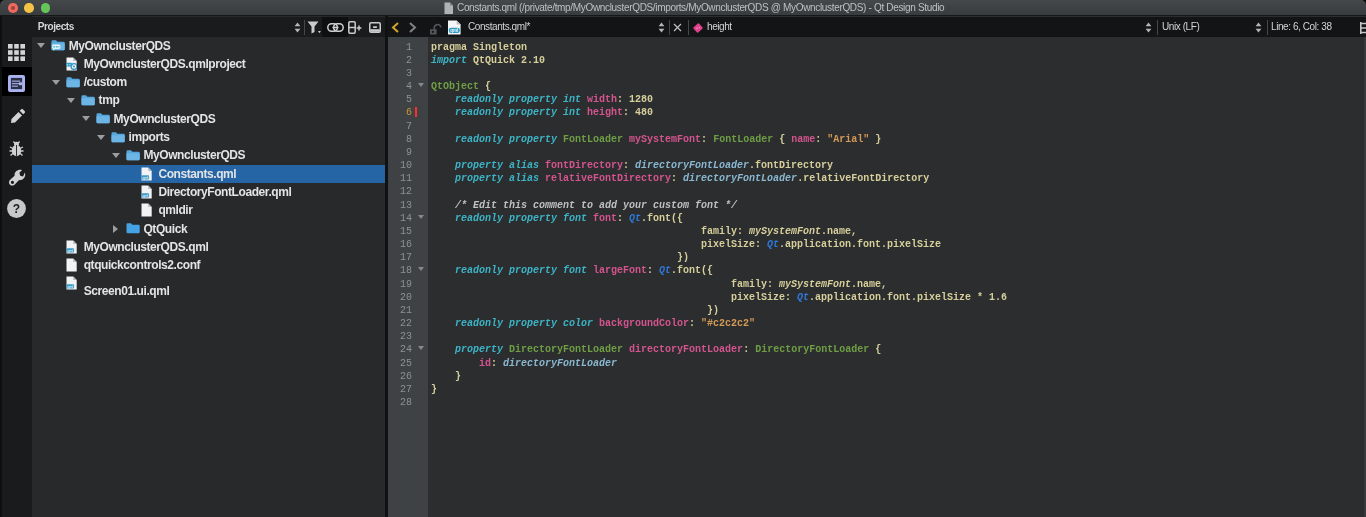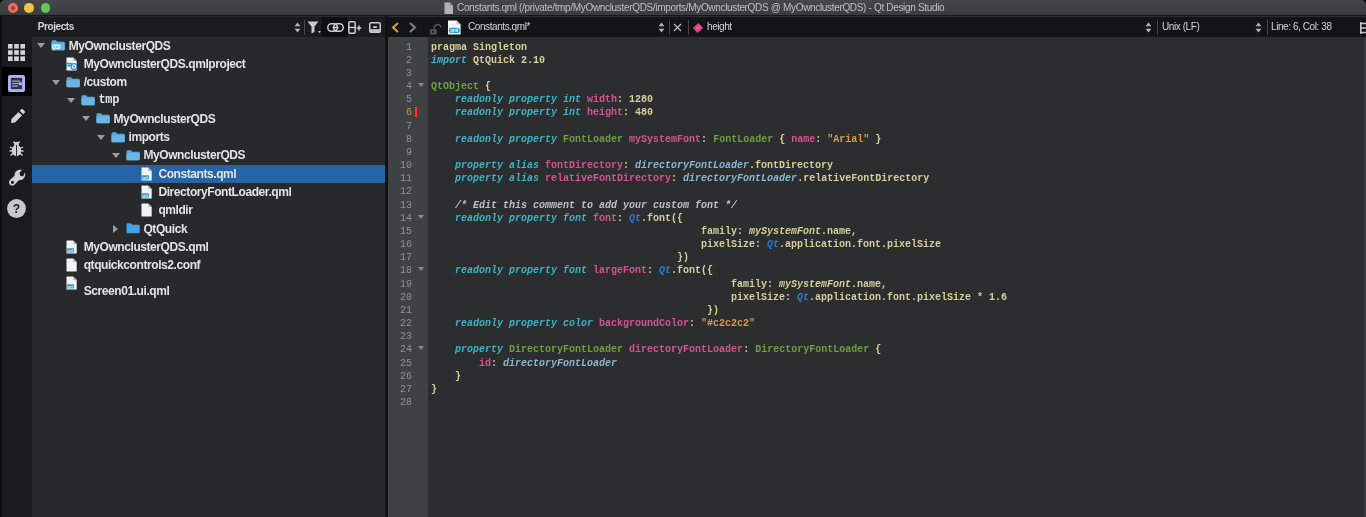--- a/index.html
+++ b/index.html
@@ -211,21 +211,21 @@
           </svg>
         <div class="txt" style="left:51.65px;">MyOwnclusterQDS.qmlproject</div>
       </div>
       <div class="row" style="top:57.1px;">
         <div class="tri down" style="left:19.95px;"></div>
         <svg class="ic" style="left:33.85px;" width="14" height="12" viewBox="0 0 14 12">
             <use href="#folder"></use>
           </svg>
         <div class="txt" style="left:51.65px;">/custom</div>
       </div>
-      <div class="row" style="top:75.4px;font-family:Liberation Mono, monospace;">
+      <div class="row" style="top:75.4px;">
         <div class="tri down" style="left:34.9px;"></div>
         <svg class="ic" style="left:48.8px;" width="14" height="12" viewBox="0 0 14 12">
             <use href="#folder"></use>
           </svg>
         <div class="txt" style="left:66.6px;">tmp</div>
       </div>
       <div class="row" style="top:93.7px;">
         <div class="tri down" style="left:49.85px;"></div>
         <svg class="ic" style="left:63.75px;" width="14" height="12" viewBox="0 0 14 12">
             <use href="#folder"></use>

